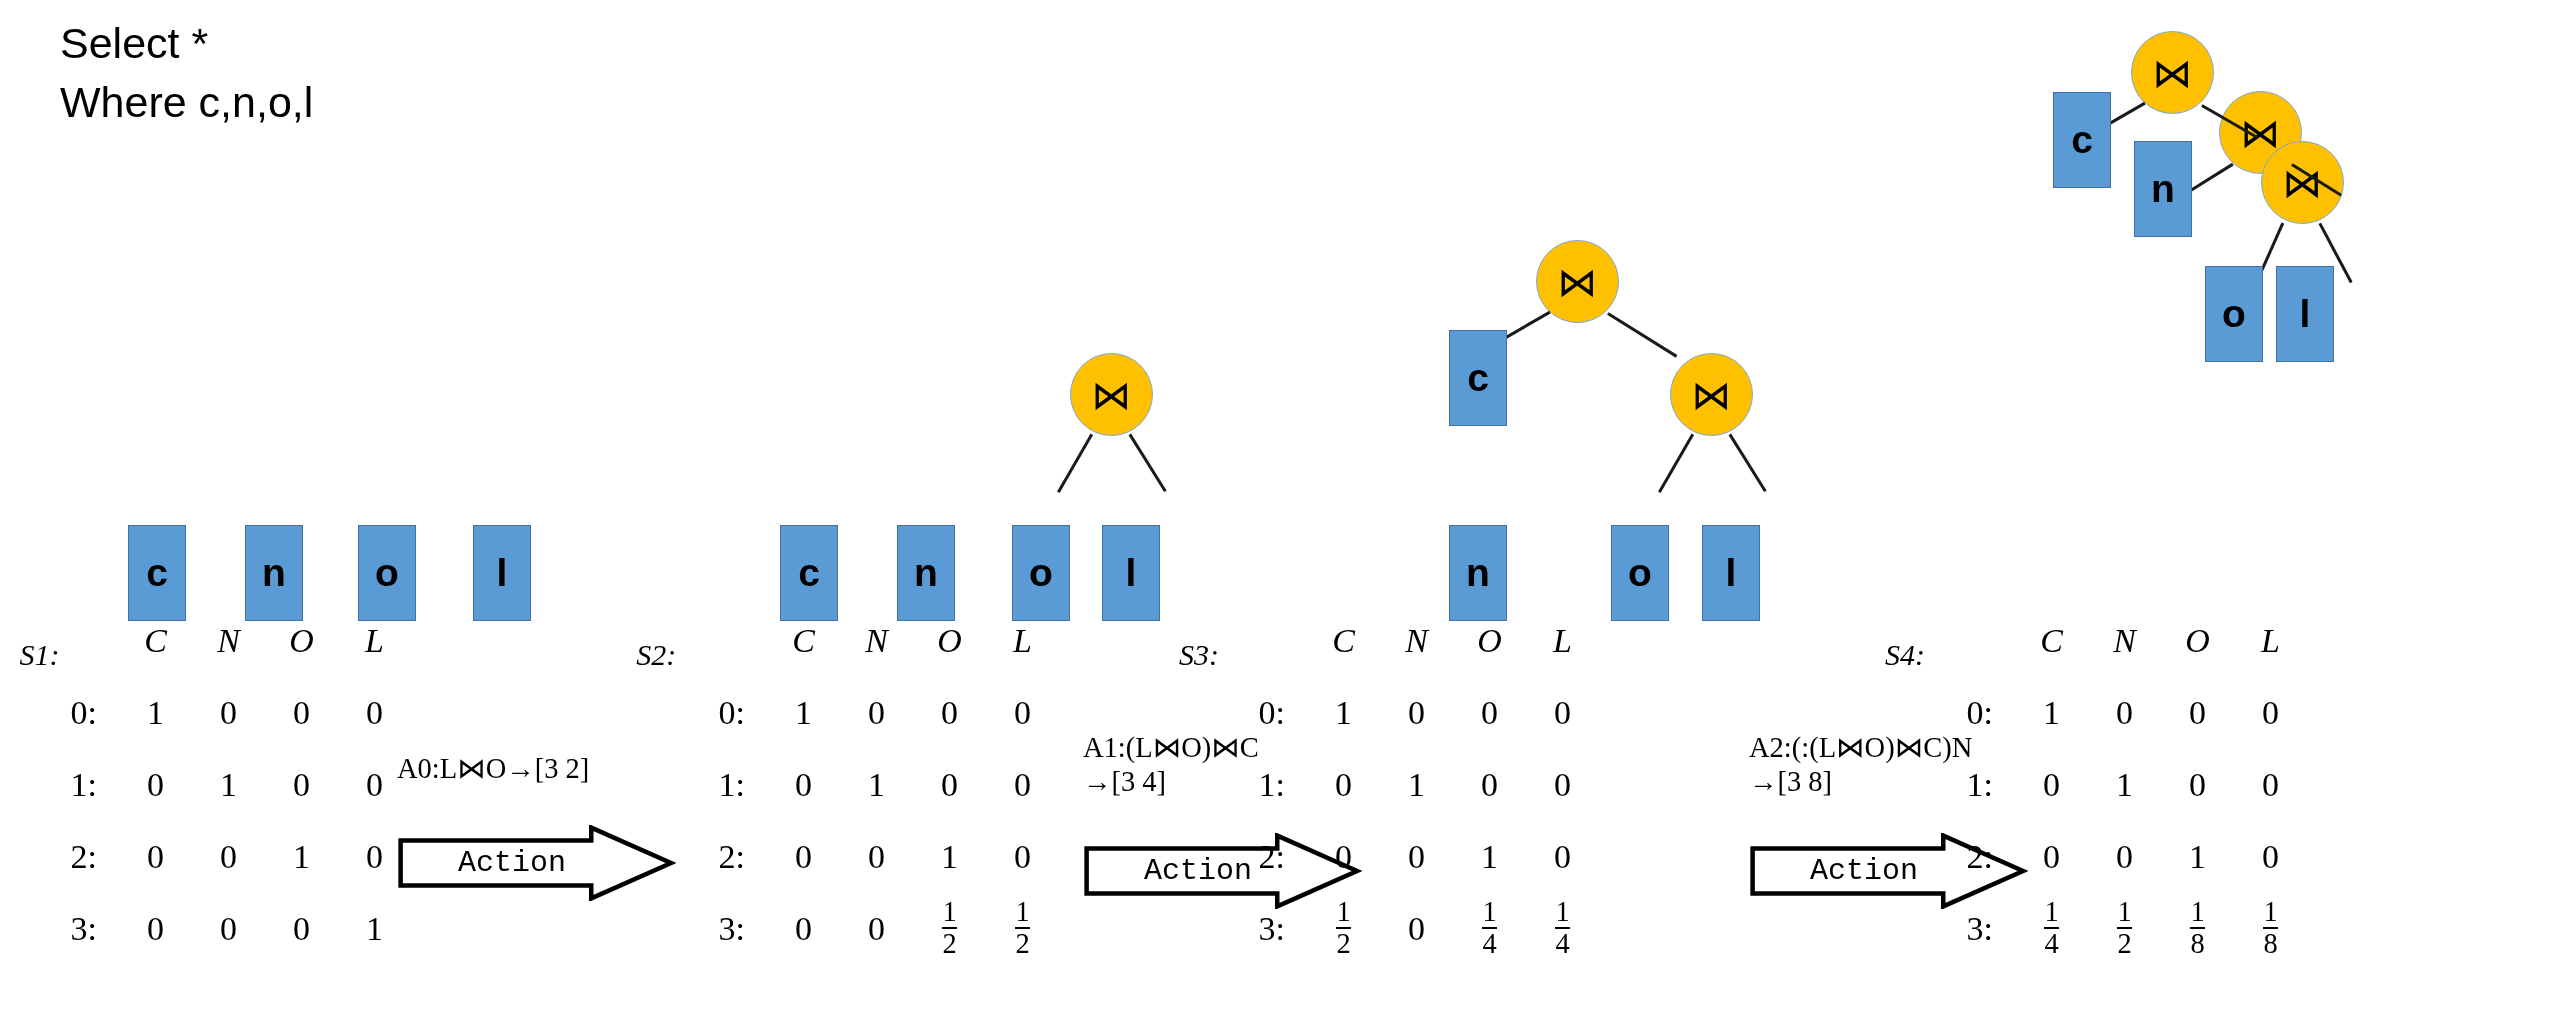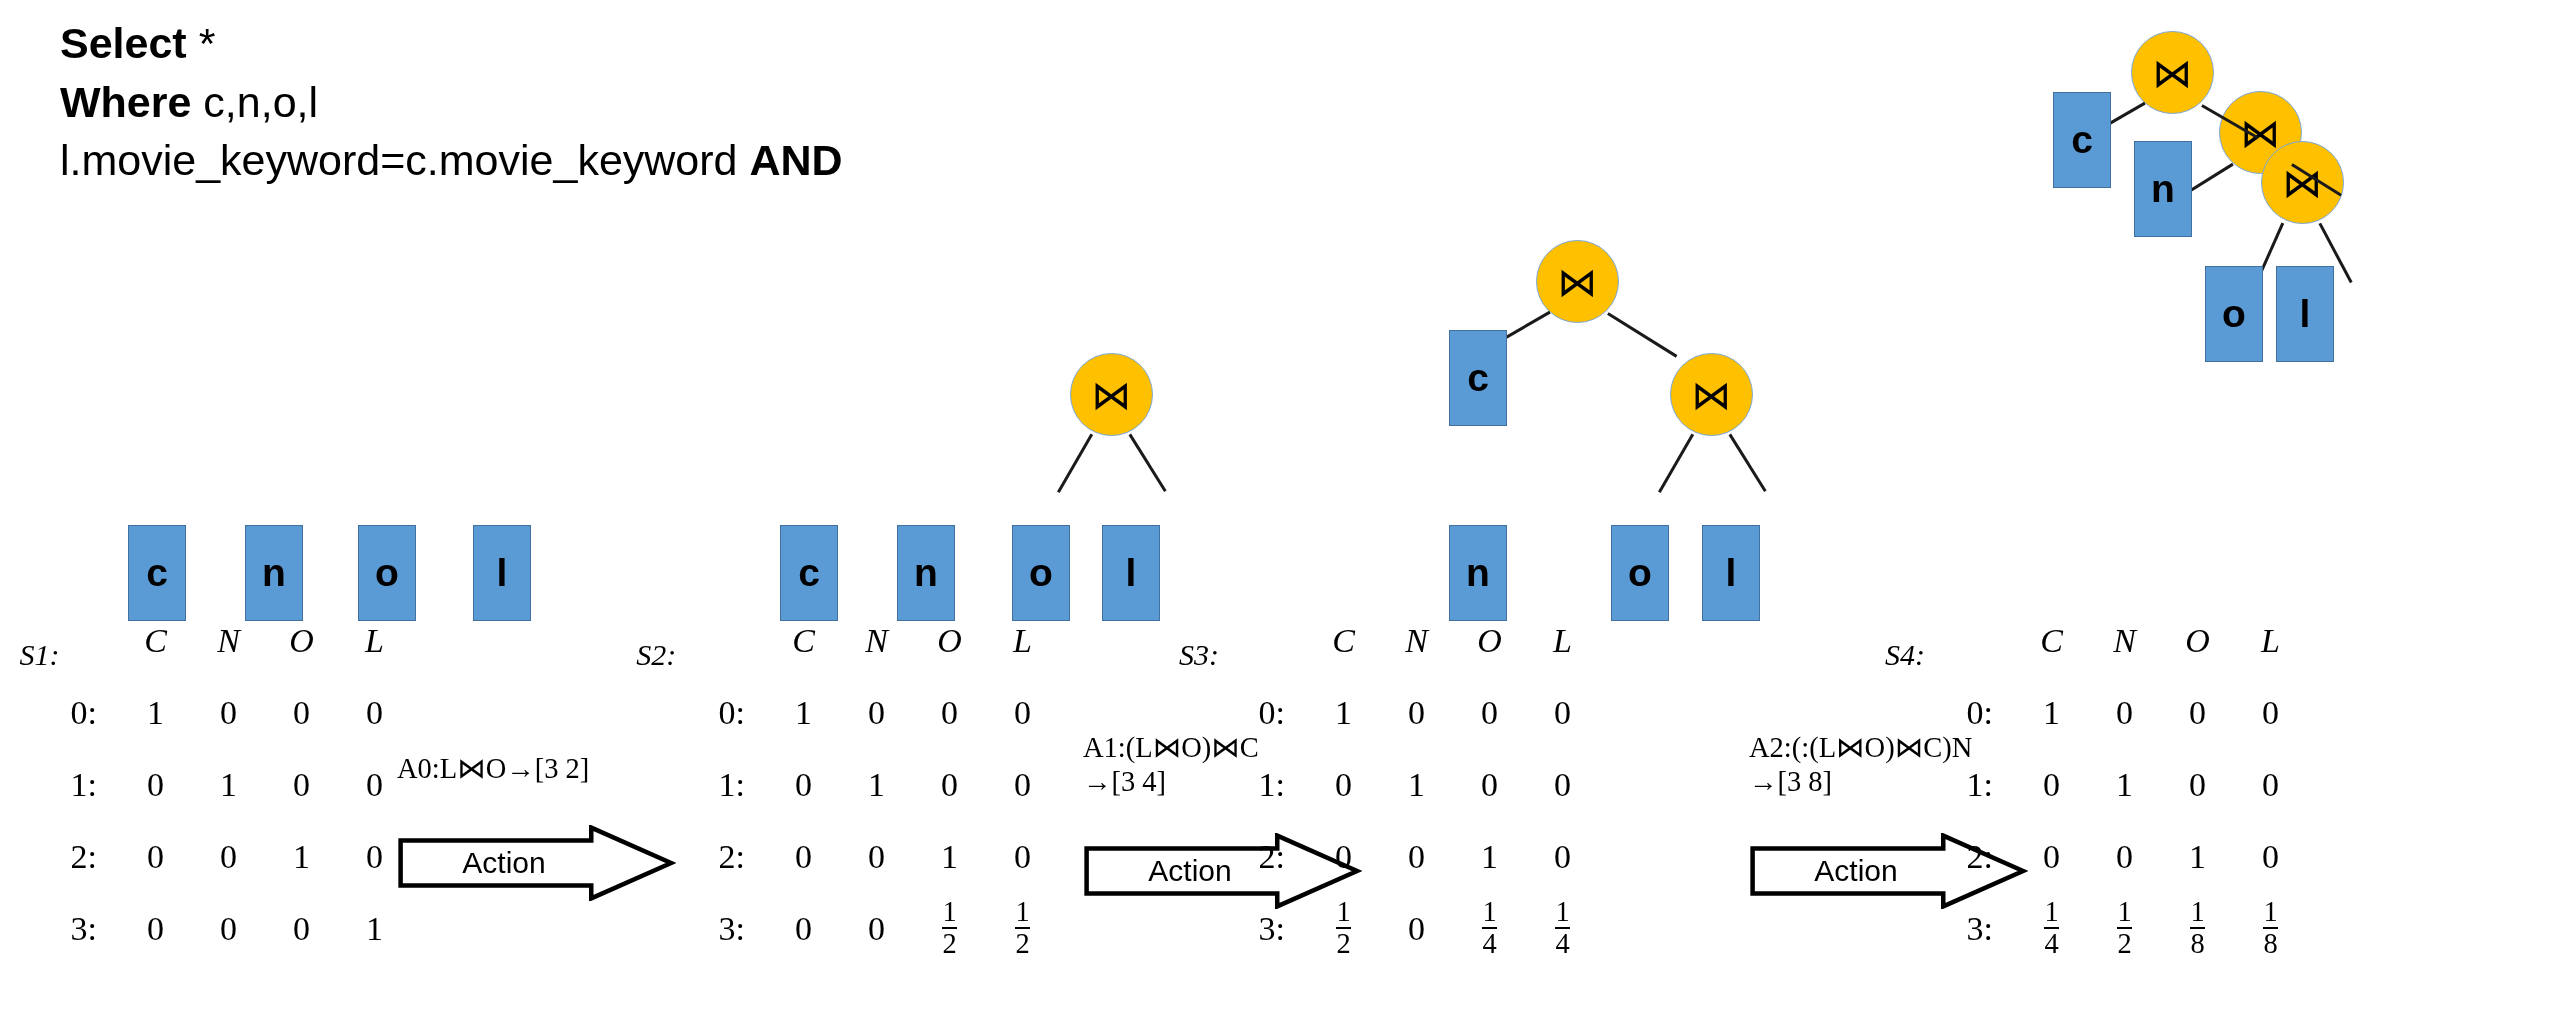--- a/index.html
+++ b/index.html
@@ -3,21 +3,21 @@
 <meta charset="utf-8">
 <style>
   html,body{margin:0;padding:0;background:#fff;}
   body{width:2576px;height:1029px;position:relative;overflow:hidden;
        font-family:"Liberation Sans",sans-serif;color:#000;}
 
   
   #sql-block{position:absolute;left:60px;top:14.3px;width:1231px;
              font-size:43px;line-height:1.36;letter-spacing:0px;}
   #sql-block .ln{white-space:nowrap;}
-  #sql-block .kw{font-weight:bold;text-align:right;}
+  #sql-block .kw{font-weight:normal;text-align:right;}
 
   
   .stage{position:absolute;top:0;height:1029px;}
 
   
   .leaf{position:absolute;background:#5B9BD5;border:1.3px solid #41719C;
         box-sizing:border-box;display:flex;align-items:center;
         justify-content:center;font-size:39px;font-weight:bold;color:#000;}
 
   
@@ -45,31 +45,30 @@
   .matrix td.cell{font-size:34px;text-align:center;height:70px;vertical-align:middle;}
   .frac{display:inline-block;text-align:center;line-height:1.02;font-size:28.5px;}
   .frac .num{display:block;}
   .frac .den{display:block;border-top:2.6px solid #000;}
 
   
   .action{position:absolute;}
   .action .act-label{position:absolute;left:0;top:0;width:279px;
         font-size:28.5px;line-height:1.2;font-family:"Liberation Serif",serif;}
   .action .arrow{position:absolute;left:0;top:73px;width:279px;height:76px;}
-  .action .arrow .arrow-text{position:absolute;left:0;top:0;width:214px;
+  .action .arrow .arrow-text{position:absolute;left:8px;top:0;width:214px;
         height:76px;display:flex;align-items:center;justify-content:center;
-        font-size:30px;font-family:Liberation Sans, sans-serif;z-index:2;}
+        font-size:30px;font-family:Liberation Mono, monospace;z-index:2;}
 </style>
 </head>
 <body>
 
 <div id="sql-block">
   <div class="ln"><span class="kw">Select</span><span> *</span></div>
   <div class="ln"><span class="kw">Where</span><span> c,n,o,l</span></div>
-  <div class="ln"><span>l.movie_keyword=c.movie_keyword </span><span class="kw">AND</span></div>
 </div>
 
 <div class="stage" id="stage1" style="left:0;width:648px;">
 
   <div class="leaf" style="left:128px;top:525px;width:58px;height:96px;">
       <span>c</span>
     </div>
   <div class="leaf" style="left:245px;top:525px;width:58px;height:96px;">
       <span>n</span>
     </div>

